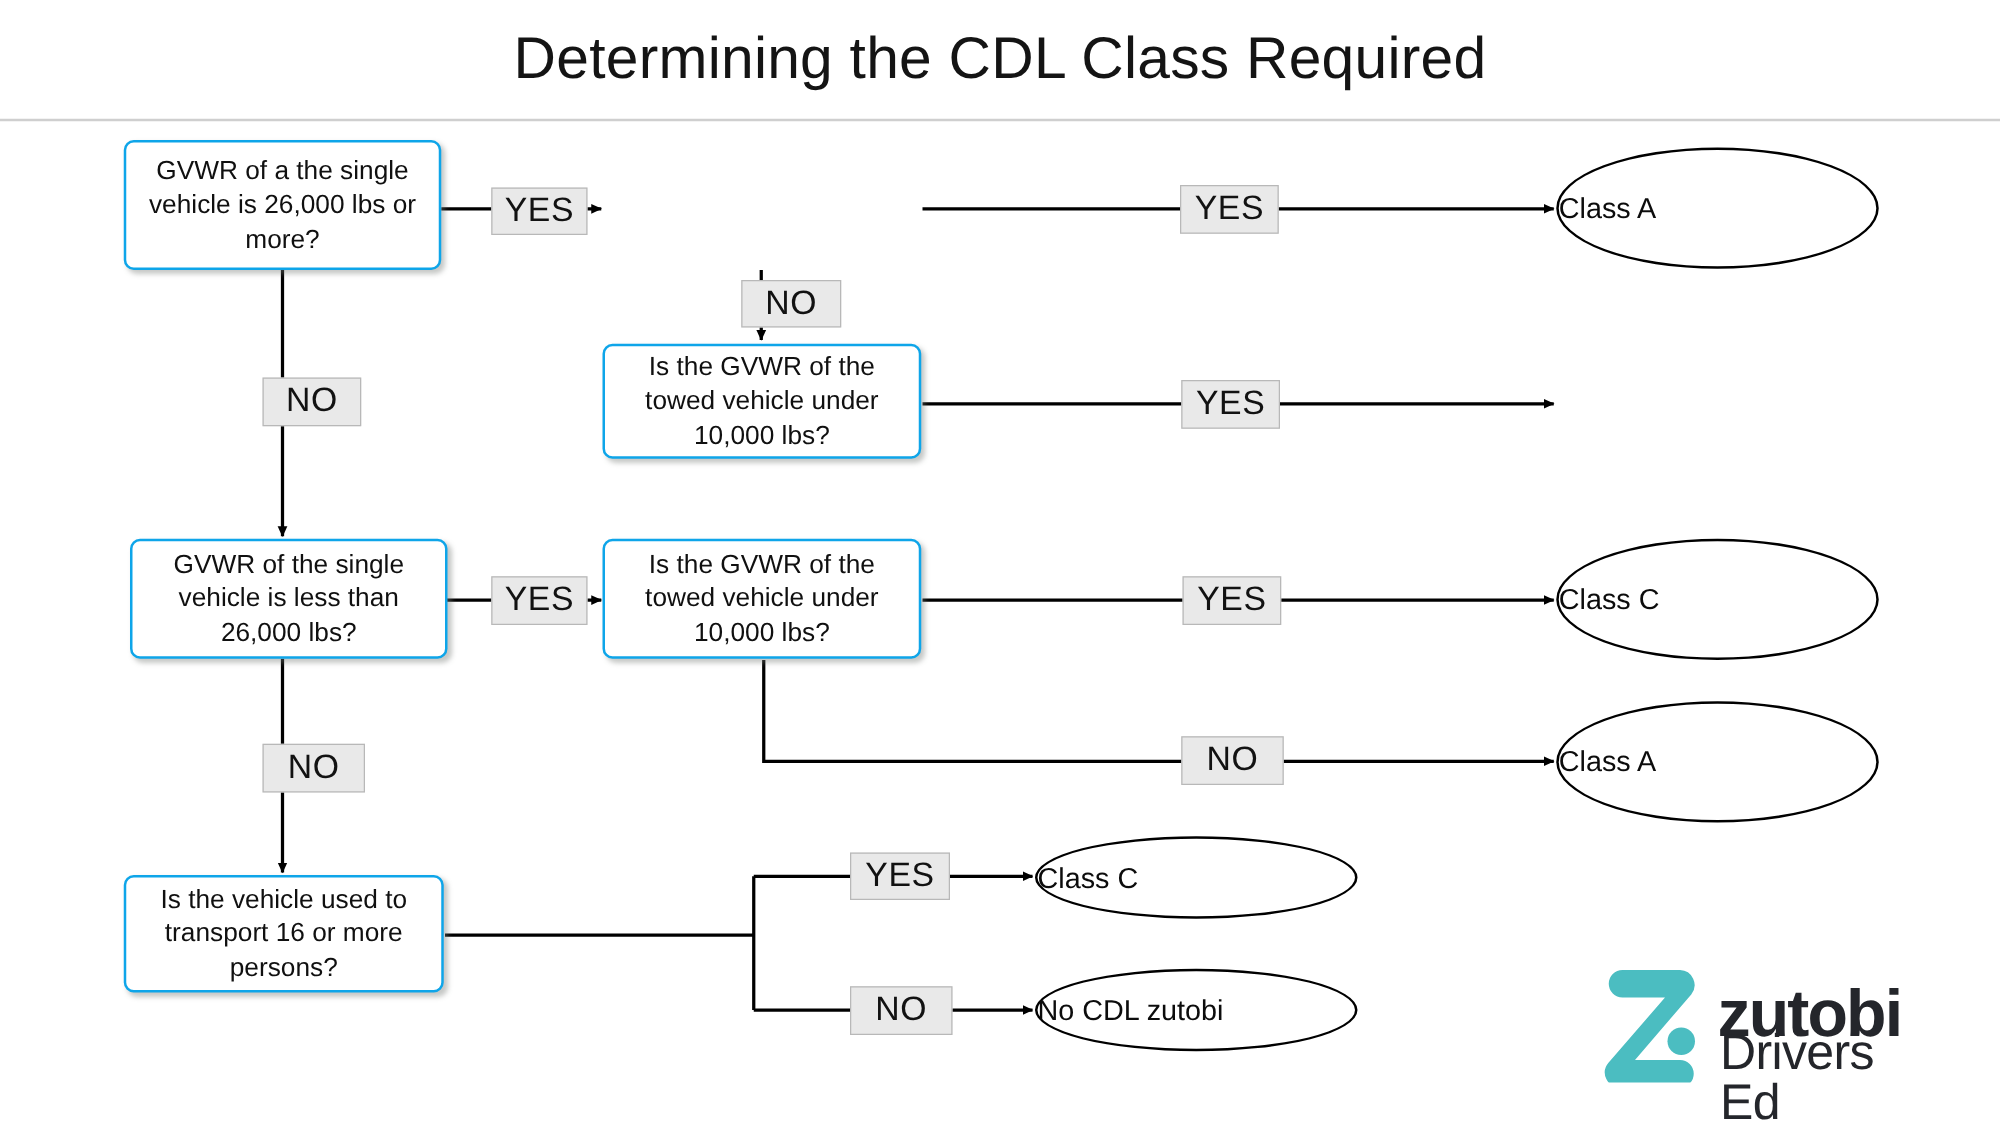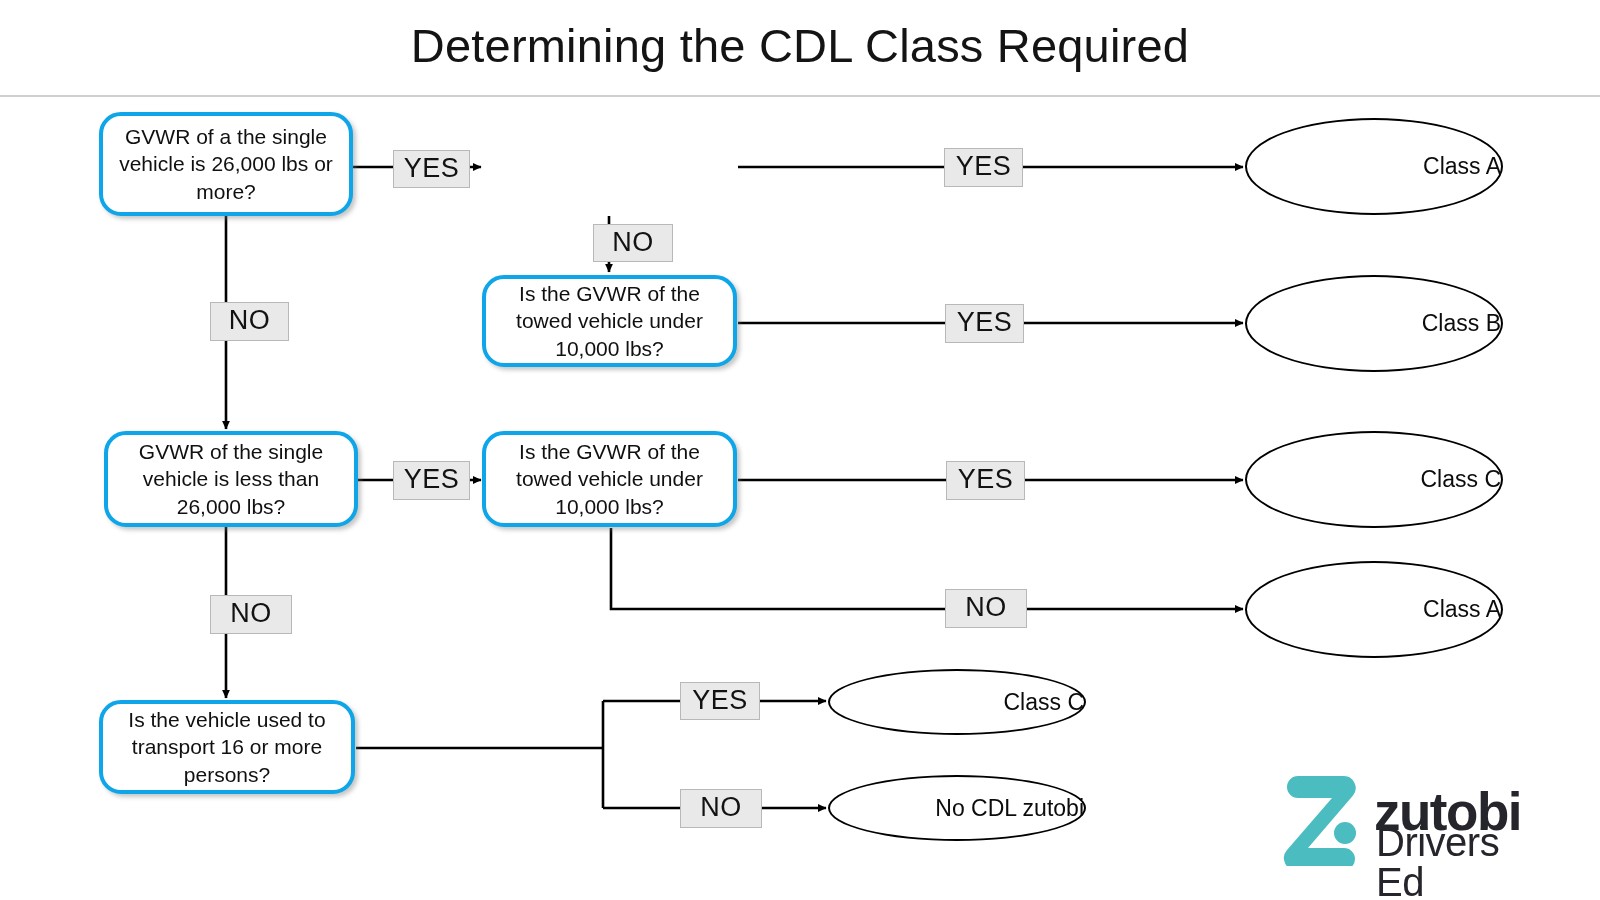--- a/index.html
+++ b/index.html
@@ -52,43 +52,43 @@
     top: 0;
     width: 1600px;
     height: 900px;
   }
 
   
   .decision-box {
     position: absolute;
     box-sizing: border-box;
     background: #ffffff;
-    border: 4px solid #0ea5e9;
-    border-radius: 22px;
+    border: 2px solid #0ea5e9;
+    border-radius: 8px;
     box-shadow: 3px 3px 4px rgba(120,125,118,0.42);
     display: flex;
     align-items: center;
     justify-content: center;
     text-align: center;
     padding: 4px 12px;
     font-size: 21px;
     line-height: 1.30;
     color: #101010;
   }
 
   
   .terminal-ellipse {
     position: absolute;
     box-sizing: border-box;
     background: #ffffff;
     border: 2.2px solid #000000;
     border-radius: 50%;
     display: flex;
     align-items: center;
-    justify-content: flex-end;
+    justify-content: flex-start;
     text-align: center;
     font-size: 23px;
     line-height: 1.25;
     color: #0c0c0c;
   }
 
   
   .edge-label {
     position: absolute;
     box-sizing: border-box;
@@ -197,23 +197,20 @@
   <div class="decision-box" style="left:482px;top:431px;width:255px;height:96px;">
     <span>Is the GVWR of the towed vehicle under 10,000 lbs?</span>
   </div>
   <div class="decision-box" style="left:99px;top:700px;width:256px;height:94px;align-items:center;">
     <span>Is the vehicle used to transport 16 or more persons?</span>
   </div>
 
   <div class="terminal-ellipse" style="left:1245px;top:118px;width:258px;height:97px;">
     <span>Class A</span>
   </div>
-  <div class="terminal-ellipse" style="left:1245px;top:275px;width:258px;height:97px;">
-    <span>Class B</span>
-  </div>
   <div class="terminal-ellipse" style="left:1245px;top:431px;width:258px;height:97px;">
     <span>Class C</span>
   </div>
   <div class="terminal-ellipse" style="left:1245px;top:561px;width:258px;height:97px;">
     <span>Class A</span>
   </div>
   <div class="terminal-ellipse" style="left:828px;top:669px;width:258px;height:66px;">
     <span>Class C</span>
   </div>
   <div class="terminal-ellipse" style="left:828px;top:775px;width:258px;height:66px;">

